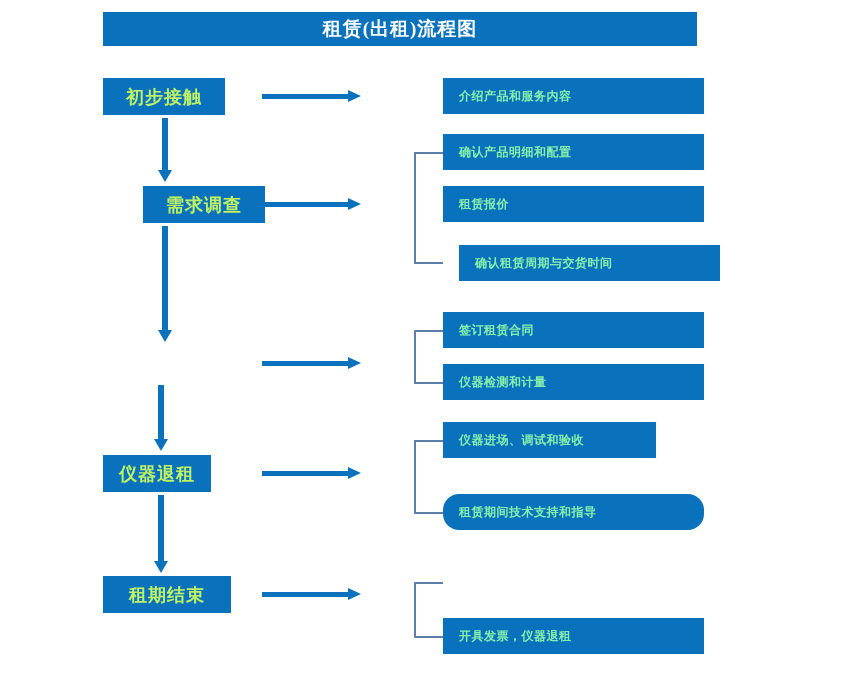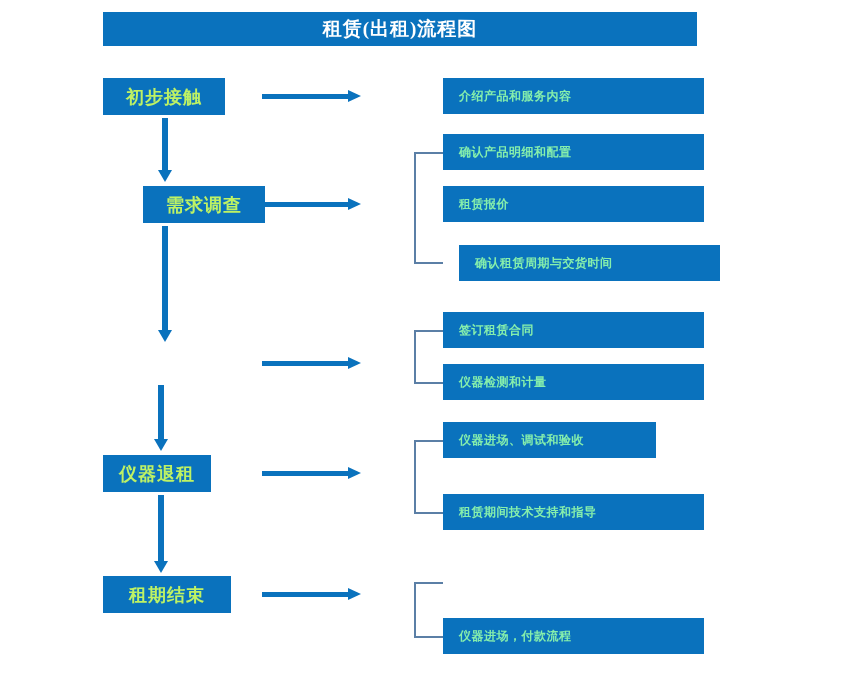--- a/index.html
+++ b/index.html
@@ -161,20 +161,20 @@
   <div class="bracket" style="left:414px; top:330px; width:29px; height:54px;"></div>
 
   <div class="detail-box" style="left:443px; top:364px; width:261px; height:36px;">仪器检测和计量</div>
 
   <div class="detail-box" style="left:443px; top:312px; width:261px; height:36px;">签订租赁合同</div>
 
   <div class="bracket" style="left:414px; top:440px; width:29px; height:74px;"></div>
 
   <div class="detail-box" style="left:443px; top:422px; width:213px; height:36px;">仪器进场、调试和验收</div>
 
-  <div class="detail-box" style="left:443px; top:494px; width:261px; height:36px;">租赁期间技术支持和指导</div>
+  <div class="detail-box" style="left:443px; top:494px; width:261px; height:36px;border-radius:16px;">租赁期间技术支持和指导</div>
 
   <div class="bracket" style="left:414px; top:582px; width:29px; height:56px;"></div>
 
 
-  <div class="detail-box" style="left:443px; top:618px; width:261px; height:36px;">仪器进场，付款流程</div>
+  <div class="detail-box" style="left:443px; top:618px; width:261px; height:36px;">开具发票，仪器退租</div>
 
 </div>
 
 </body></html>

